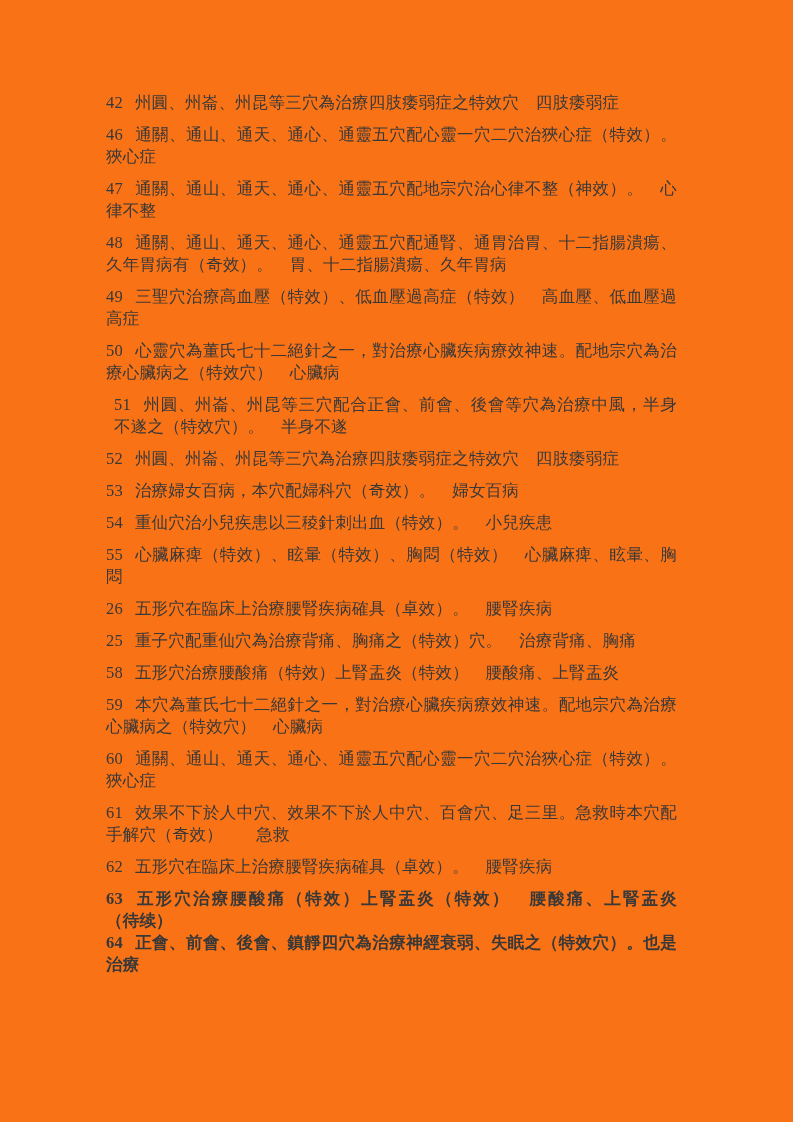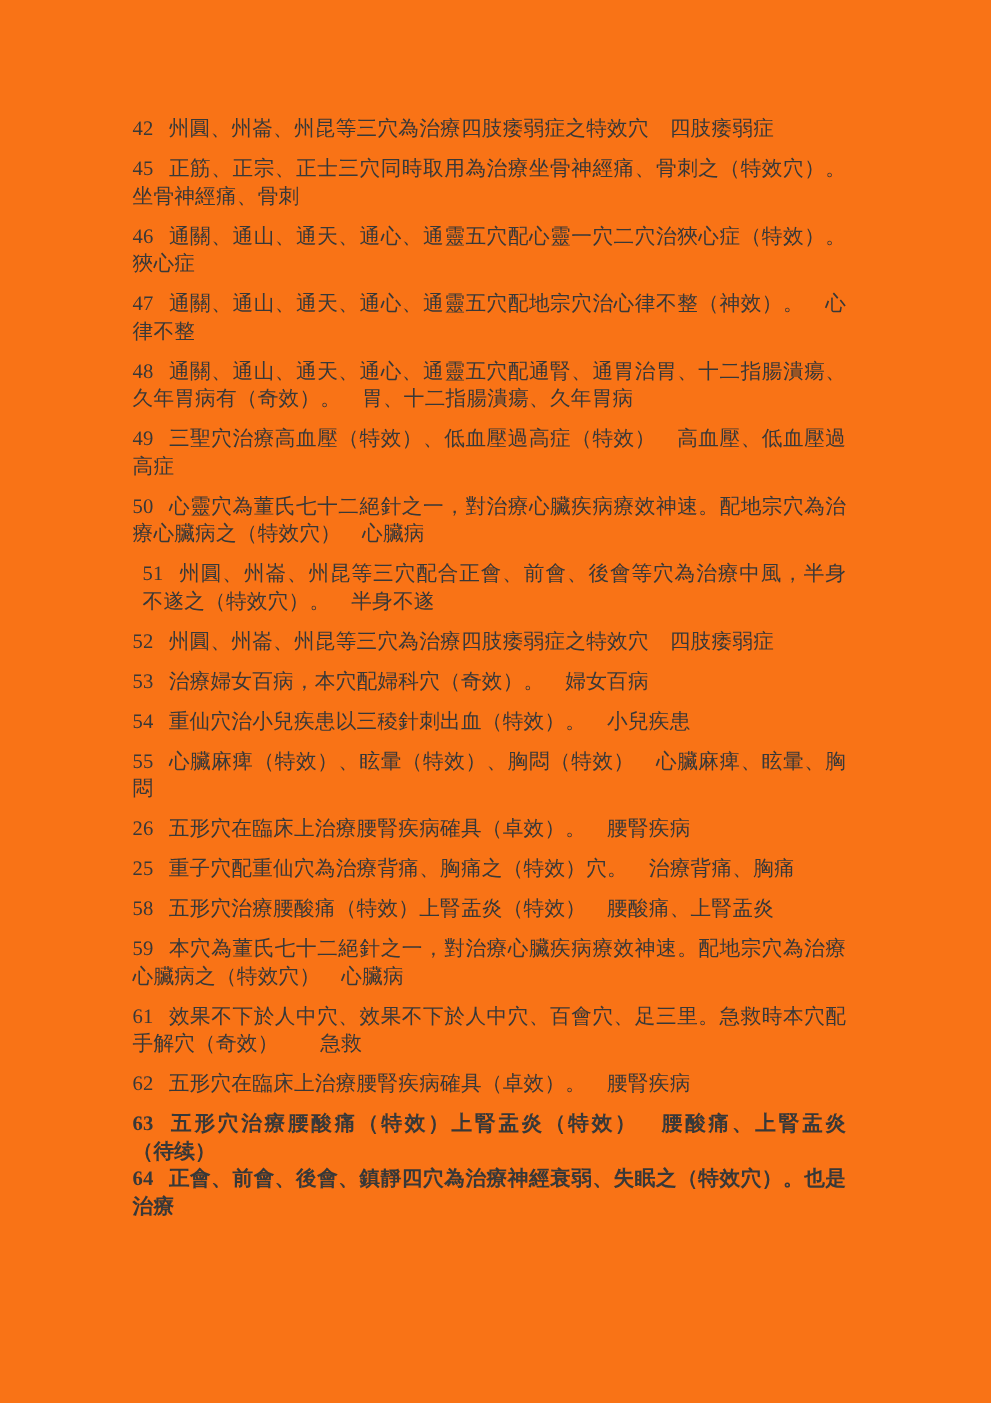--- a/index.html
+++ b/index.html
@@ -42,21 +42,20 @@
 </head>
 <body>
 
 <div class="page">
   <div class="content">
 
     <p><span class="num">42</span><span>州圓、州崙、州昆等三穴為治療四肢痿弱症之特效穴　四肢痿弱症</span></p>
 
 
 
-    <p><span class="num">45</span><span>正筋、正宗、正士三穴同時取用為治療坐骨神經痛、骨刺之（特效穴）。　坐骨神經痛、骨刺</span></p>
 
     <p><span class="num">46</span><span>通關、通山、通天、通心、通靈五穴配心靈一穴二穴治狹心症（特效）。　狹心症</span></p>
 
     <p><span class="num">47</span><span>通關、通山、通天、通心、通靈五穴配地宗穴治心律不整（神效）。　心律不整</span></p>
 
     <p><span class="num">48</span><span>通關、通山、通天、通心、通靈五穴配通腎、通胃治胃、十二指腸潰瘍、久年胃病有（奇效）。　胃、十二指腸潰瘍、久年胃病</span></p>
 
     <p><span class="num">49</span><span>三聖穴治療高血壓（特效）、低血壓過高症（特效）　高血壓、低血壓過高症</span></p>
 
     <p><span class="num">50</span><span>心靈穴為董氏七十二絕針之一，對治療心臟疾病療效神速。配地宗穴為治療心臟病之（特效穴）　心臟病</span></p>
@@ -72,20 +71,21 @@
     <p><span class="num">55</span><span>心臟麻痺（特效）、眩暈（特效）、胸悶（特效）　心臟麻痺、眩暈、胸悶</span></p>
 
     <p><span class="num">26</span><span>五形穴在臨床上治療腰腎疾病確具（卓效）。　腰腎疾病</span></p>
 
     <p><span class="num">25</span><span>重子穴配重仙穴為治療背痛、胸痛之（特效）穴。　治療背痛、胸痛</span></p>
 
     <p><span class="num">58</span><span>五形穴治療腰酸痛（特效）上腎盂炎（特效）　腰酸痛、上腎盂炎</span></p>
 
     <p><span class="num">59</span><span>本穴為董氏七十二絕針之一，對治療心臟疾病療效神速。配地宗穴為治療心臟病之（特效穴）　心臟病</span></p>
 
+    <p><span class="num">60</span><span>通關、通山、通天、通心、通靈五穴配心靈一穴二穴治狹心症（特效）。　狹心症</span></p>
 
     <p><span class="num">61</span><span>效果不下於人中穴、效果不下於人中穴、百會穴、足三里。急救時本穴配手解穴（奇效）　　急救</span></p>
 
     <p><span class="num">62</span><span>五形穴在臨床上治療腰腎疾病確具（卓效）。　腰腎疾病</span></p>
 
     <p class="tight"><span class="num">63</span><span>五形穴治療腰酸痛（特效）上腎盂炎（特效）　腰酸痛、上腎盂炎　　（待续）</span></p>
 
     <p class="tight"><span class="num">64</span><span>正會、前會、後會、鎮靜四穴為治療神經衰弱、失眠之（特效穴）。也是治療</span></p>
 
   </div>

